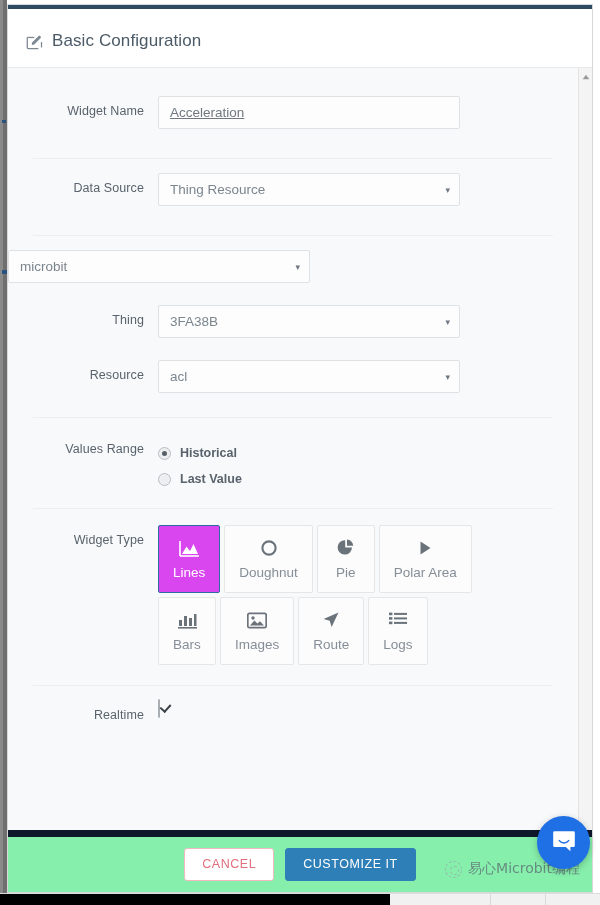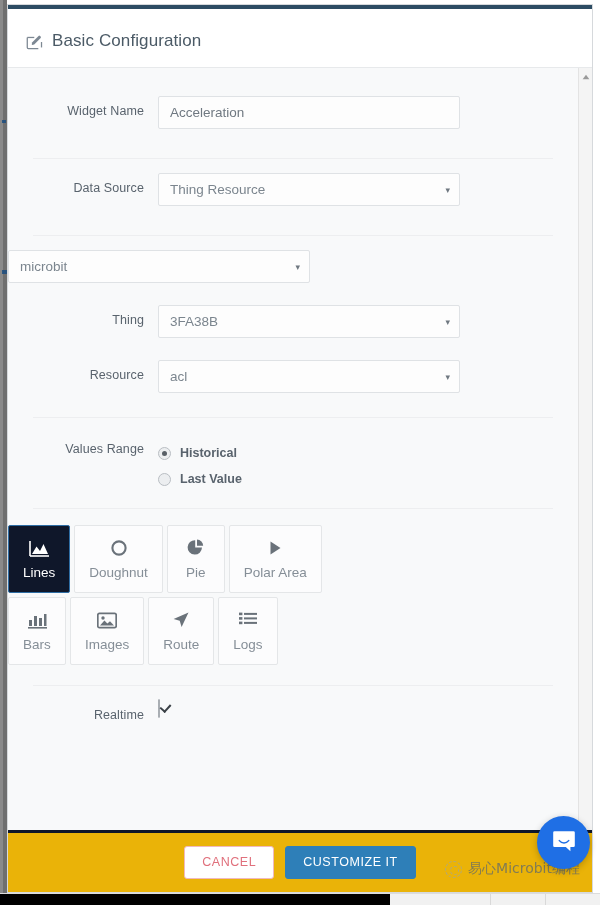--- a/index.html
+++ b/index.html
@@ -136,21 +136,21 @@
     border: 1px solid #dfe2e5;
     background: #fdfdfd;
     border-radius: 2px;
     font-size: 13.5px;
     color: #7b858e;
     padding: 0 11px;
     font-family: "Liberation Sans", sans-serif;
     display: flex;
     align-items: center;
   }
-  .text-input { color: #6f7881; }
+  .text-input { color: #6f7881; text-decoration: underline; }
   .select-box { position: relative; padding-right: 27px; }
   .select-caret {
     position: absolute;
     right: 9px; top: 50%;
     transform: translateY(-50%);
     color: #6f7880;
     font-size: 9px;
     line-height: 1;
   }
 
@@ -209,21 +209,21 @@
     justify-content: center;
     gap: 8px;
     padding: 0 14px;
     color: #858e97;
     cursor: pointer;
   }
   .tile .tile-label { font-size: 13.5px; line-height: 1; }
   .tile .tile-icon { display:flex; align-items:center; justify-content:center; height: 20px; }
   .tile .tile-icon svg { display: block; }
   .tile.active {
-    background: #0f172a;
+    background: #d946ef;
     border-color: #2e6da4;
     color: #ffffff;
   }
   .tiles-row-2 { width: 360px; display: flex; gap: 4px; margin-top: 4px; }
 
   .form-control-wrap.wide { max-width: 380px; }
 
   
   .checkbox {
     width: 14px; height: 14px;
@@ -240,22 +240,22 @@
     width: 5px; height: 8px;
     border: solid #3a4046;
     border-width: 0 2px 2px 0;
     transform: rotate(42deg);
   }
 
   
   .modal-footer {
     flex: 0 0 auto;
     height: 62px;
-    background: #eab308;
-    border-top: 3px solid #0f172a;
+    background: #86efac;
+    border-top: 7px solid #0f172a;
     display: flex;
     align-items: center;
     justify-content: center;
     gap: 11px;
     position: relative;
   }
   .btn {
     font-size: 12.5px;
     letter-spacing: .55px;
     border-radius: 3px;
@@ -435,20 +435,21 @@
                 <span class="radio"></span>
                 <span class="radio-label">Last Value</span>
               </label>
             </div>
           </div>
         </div>
 
         <div class="sep" style="margin-top:16px; margin-bottom:16px;"></div>
 
         <div class="form-row">
+          <div class="form-label">Widget Type</div>
           <div class="form-control-wrap wide">
 
             <div class="tiles">
 
               <div class="tile active">
                 <span class="tile-icon">
                   <svg width="21" height="17" viewBox="0 0 21 17" fill="none">
                     <path d="M1 16V1" stroke="currentColor" stroke-width="1.6"></path>
                     <path d="M1 16h19" stroke="currentColor" stroke-width="1.6"></path>
                     <path d="M3 14l4.5-7.5L11 11l3.5-7L19 14H3z" fill="currentColor"></path>

